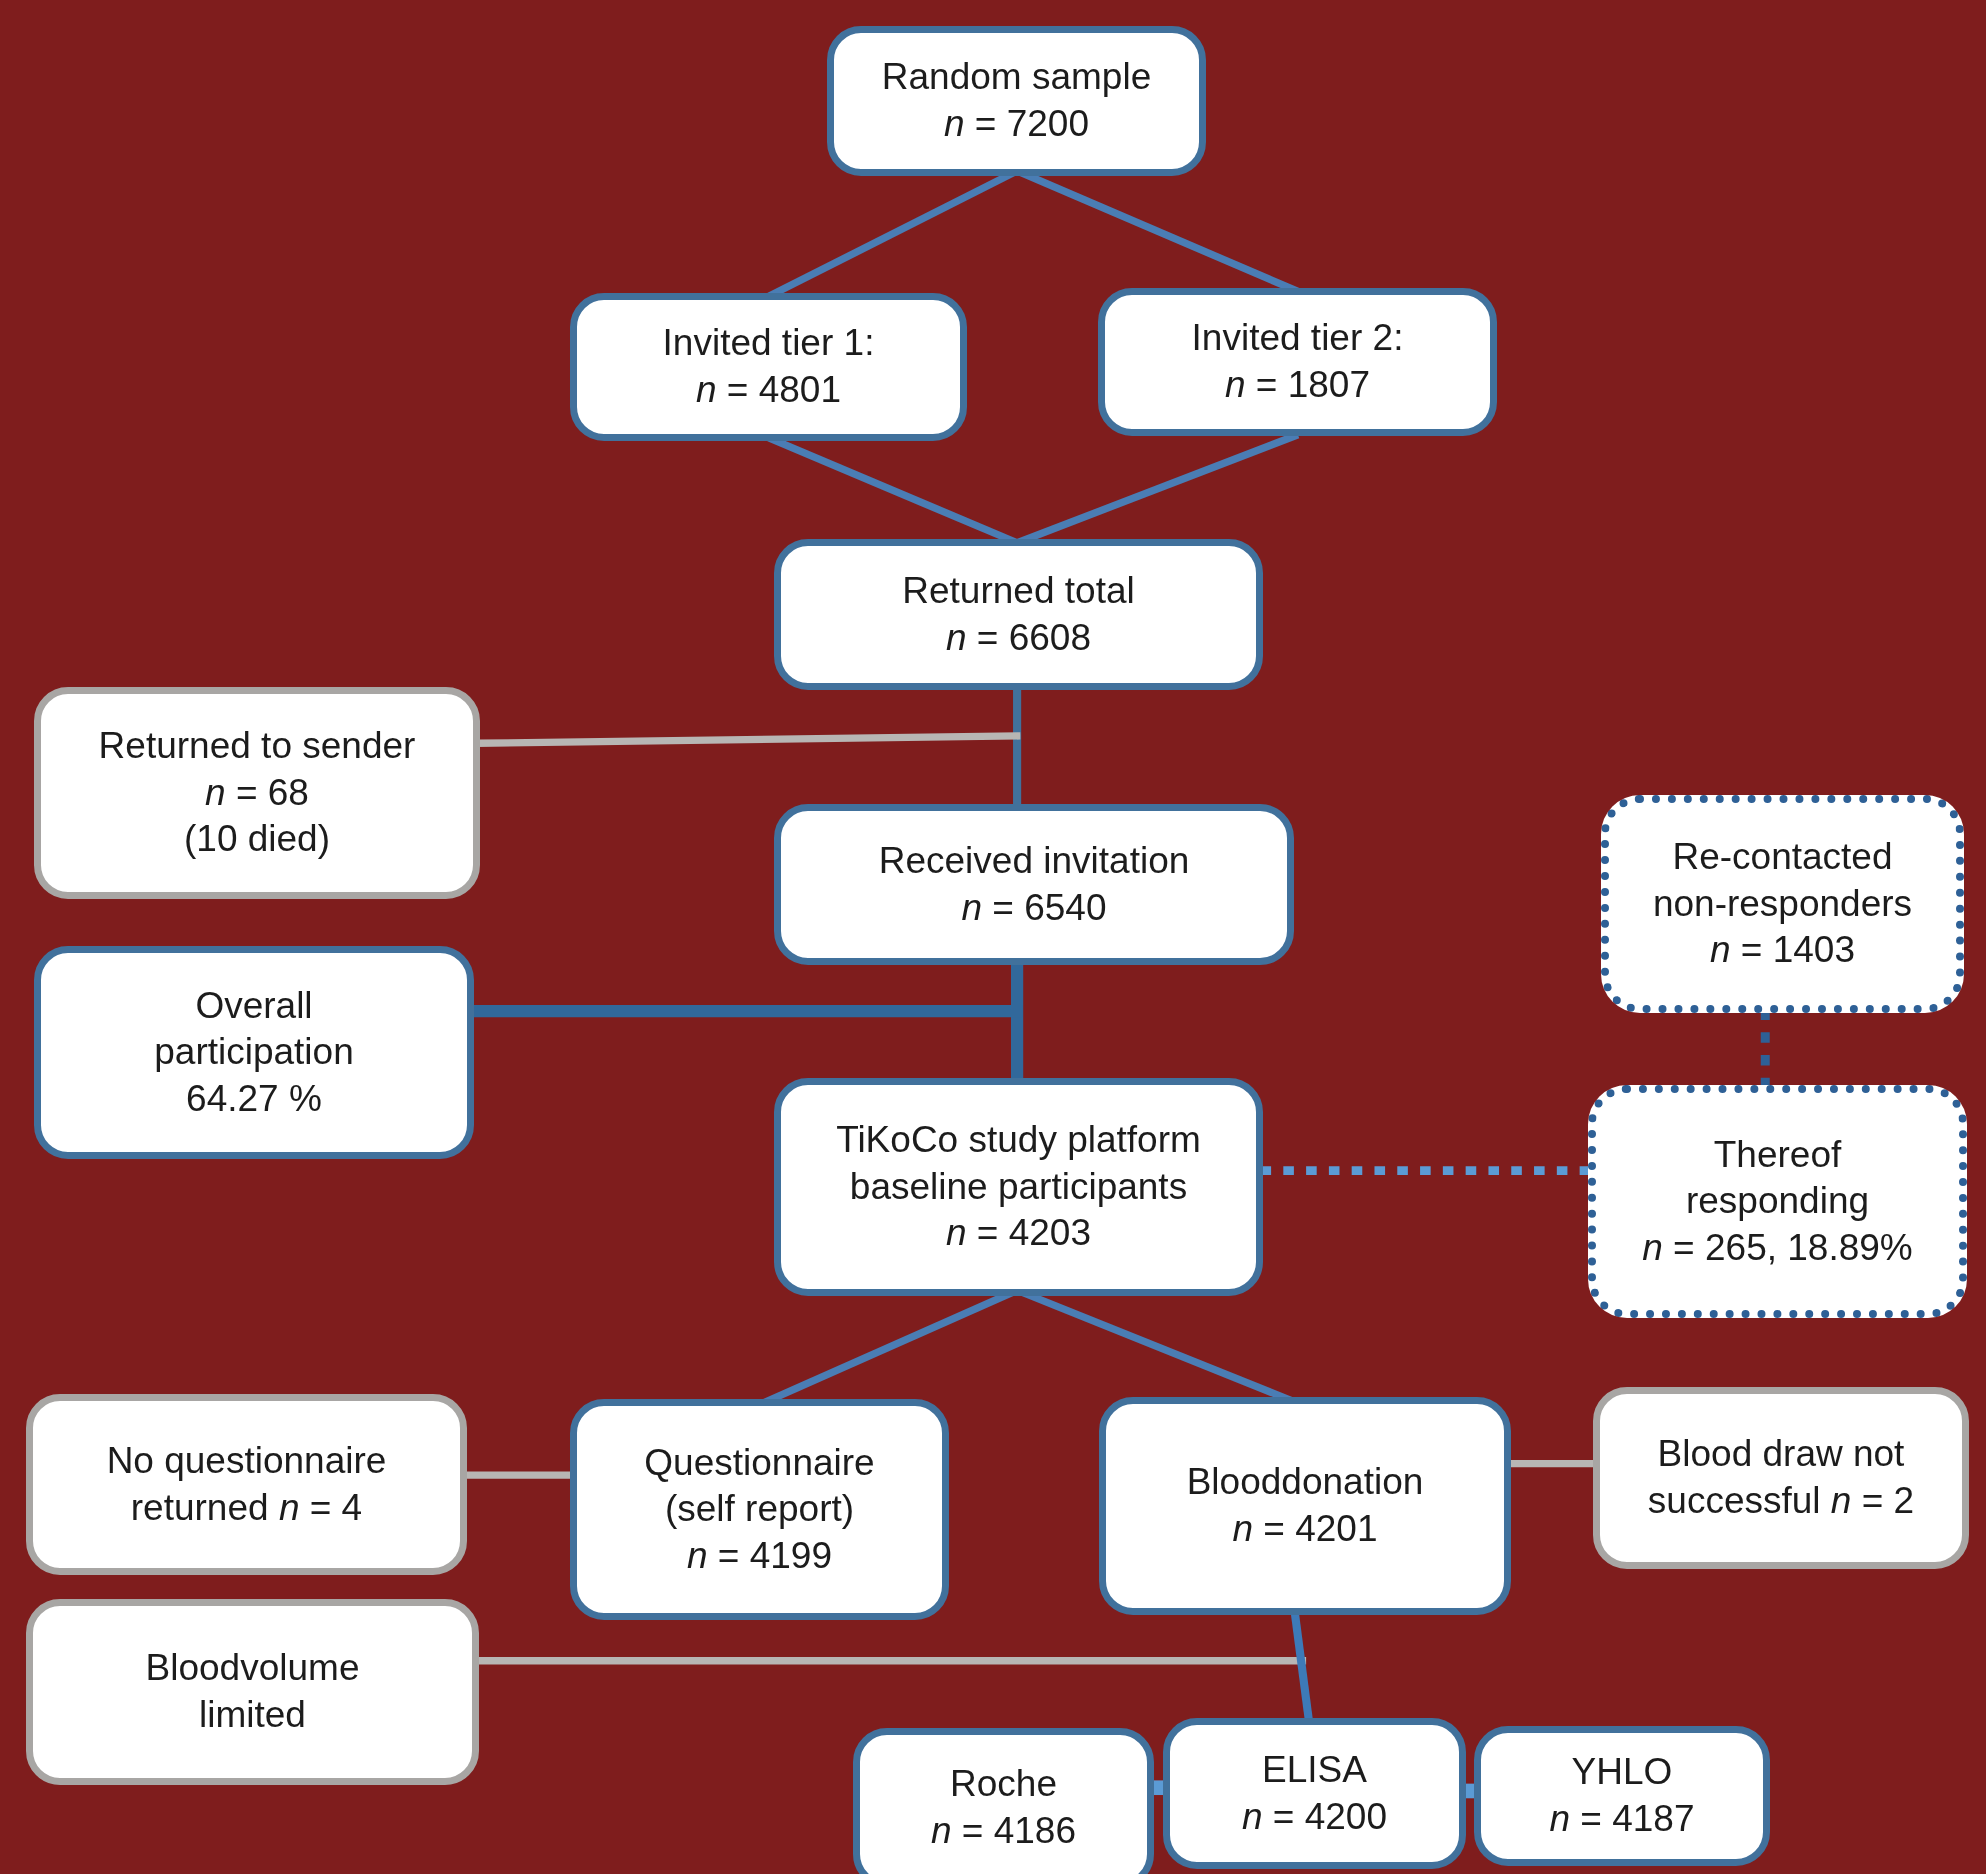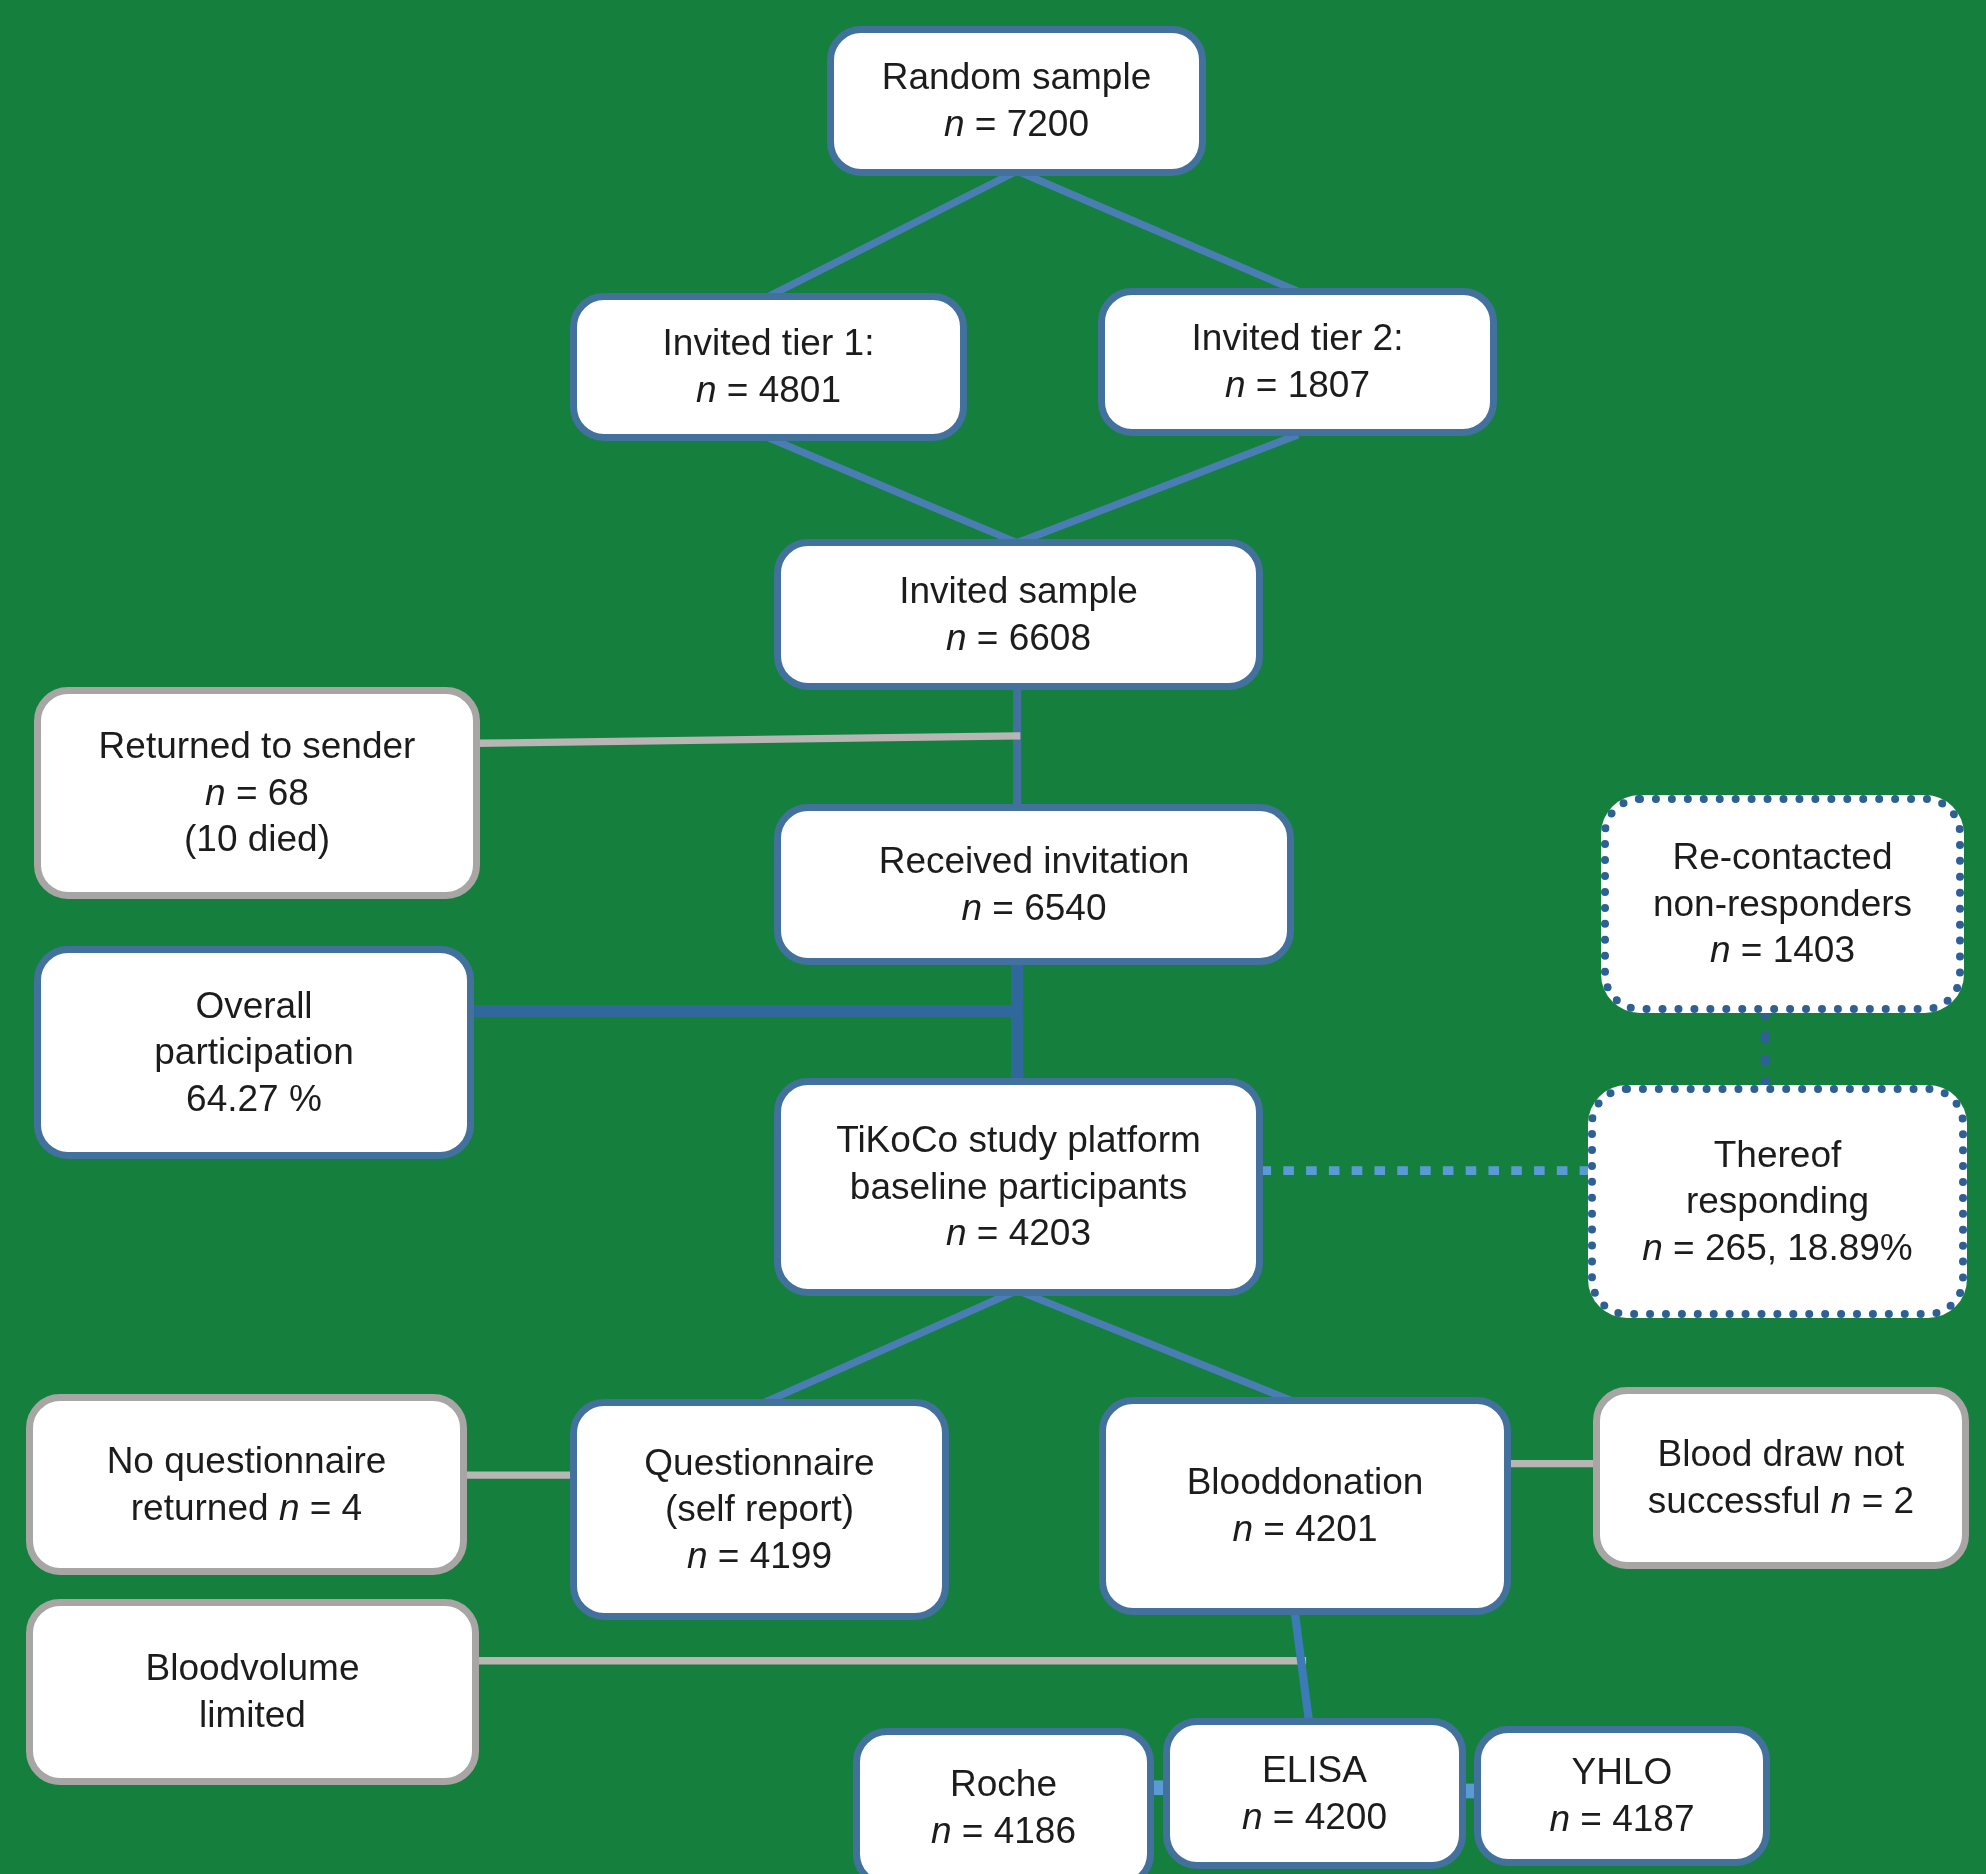--- a/index.html
+++ b/index.html
@@ -11,21 +11,21 @@
     --dot-blue: #2e6096;
     --gray: #a8a6a4;
     --line-gray: #b8b6b4;
     --text: #1c1c1c;
   }
   html, body { margin: 0; padding: 0; background: #ffffff; }
   #canvas {
     position: relative;
     width: 1987px;
     height: 1874px;
-    background: #15803d;
+    background: #7f1d1d;
     font-family: "Liberation Sans", sans-serif;
     color: var(--text, #1c1c1c);
     overflow: hidden;
   }
   #edges-svg {
     position: absolute;
     left: 0; top: 0;
     width: 1987px; height: 1874px;
     z-index: 1;
   }
@@ -94,21 +94,21 @@
     <div class="line">Invited tier 1:</div>
     <div class="line"><i>n</i><span> = 4801</span></div>
   </div>
 
   <div class="box b-blue" style="left:1098px;top:288px;width:399px;height:148px">
     <div class="line">Invited tier 2:</div>
     <div class="line"><i>n</i><span> = 1807</span></div>
   </div>
 
   <div class="box b-blue" style="left:774px;top:539px;width:489px;height:151px">
-    <div class="line">Invited sample</div>
+    <div class="line">Returned total</div>
     <div class="line"><i>n</i><span> = 6608</span></div>
   </div>
 
   <div class="box b-gray" style="left:34px;top:687px;width:446px;height:212px">
     <div class="line">Returned to sender</div>
     <div class="line"><i>n</i><span> = 68</span></div>
     <div class="line">(10  died)</div>
   </div>
 
   <div class="box b-blue" style="left:774px;top:804px;width:520px;height:161px">

